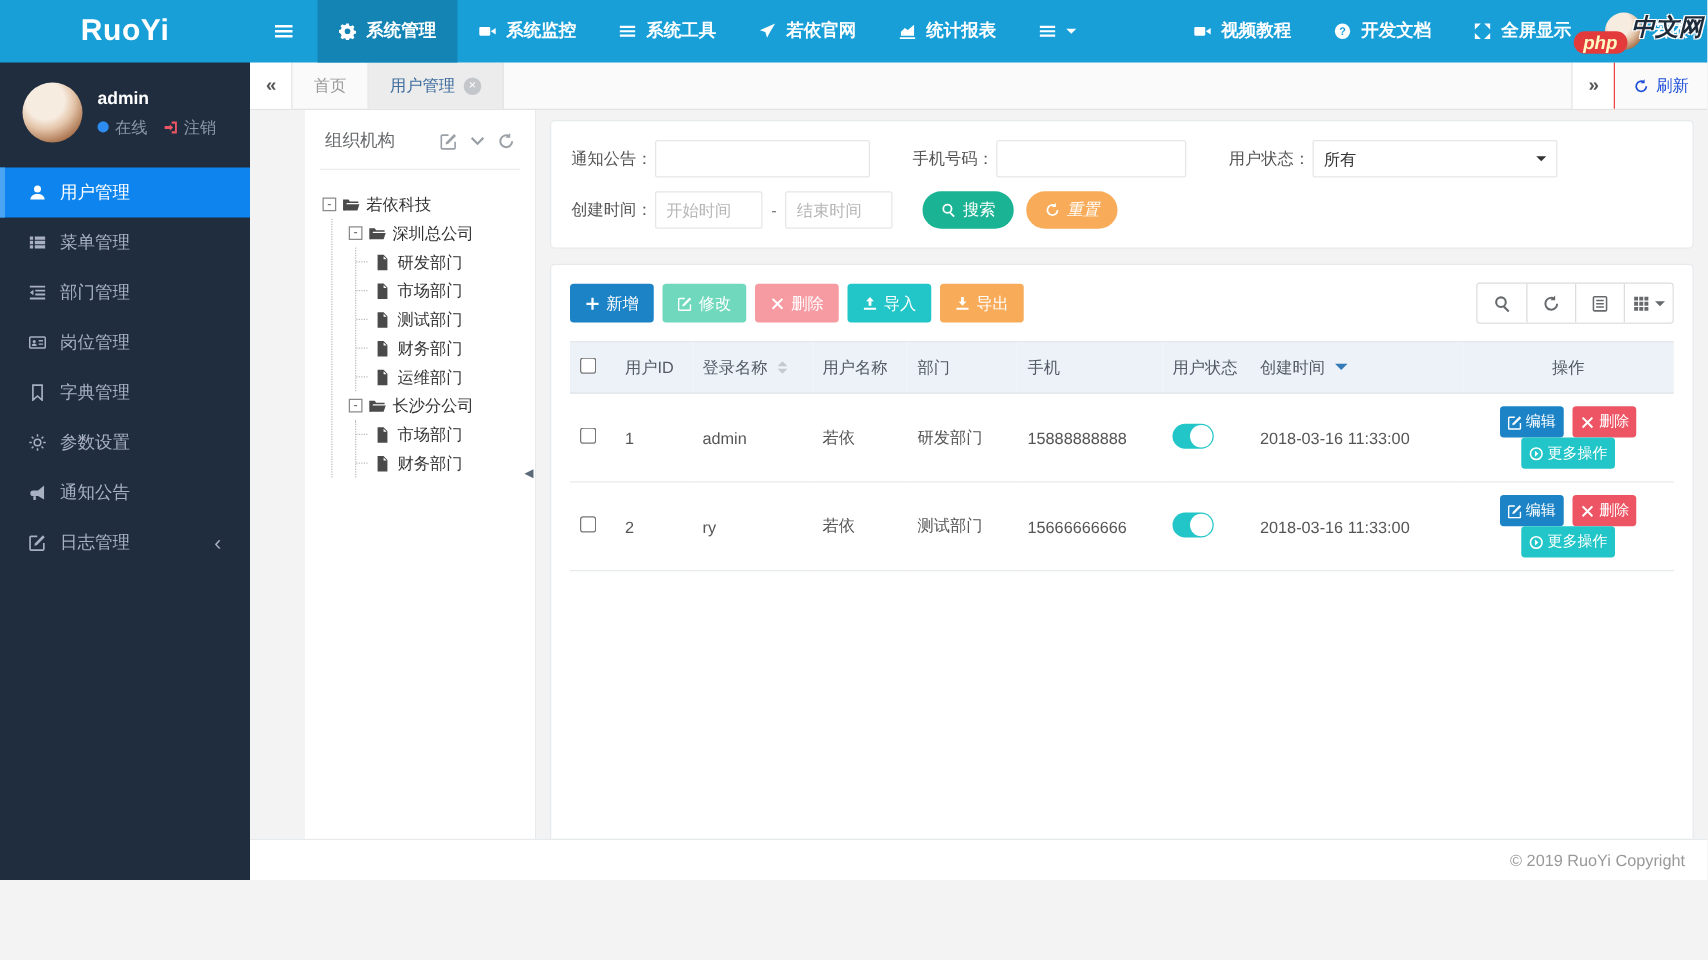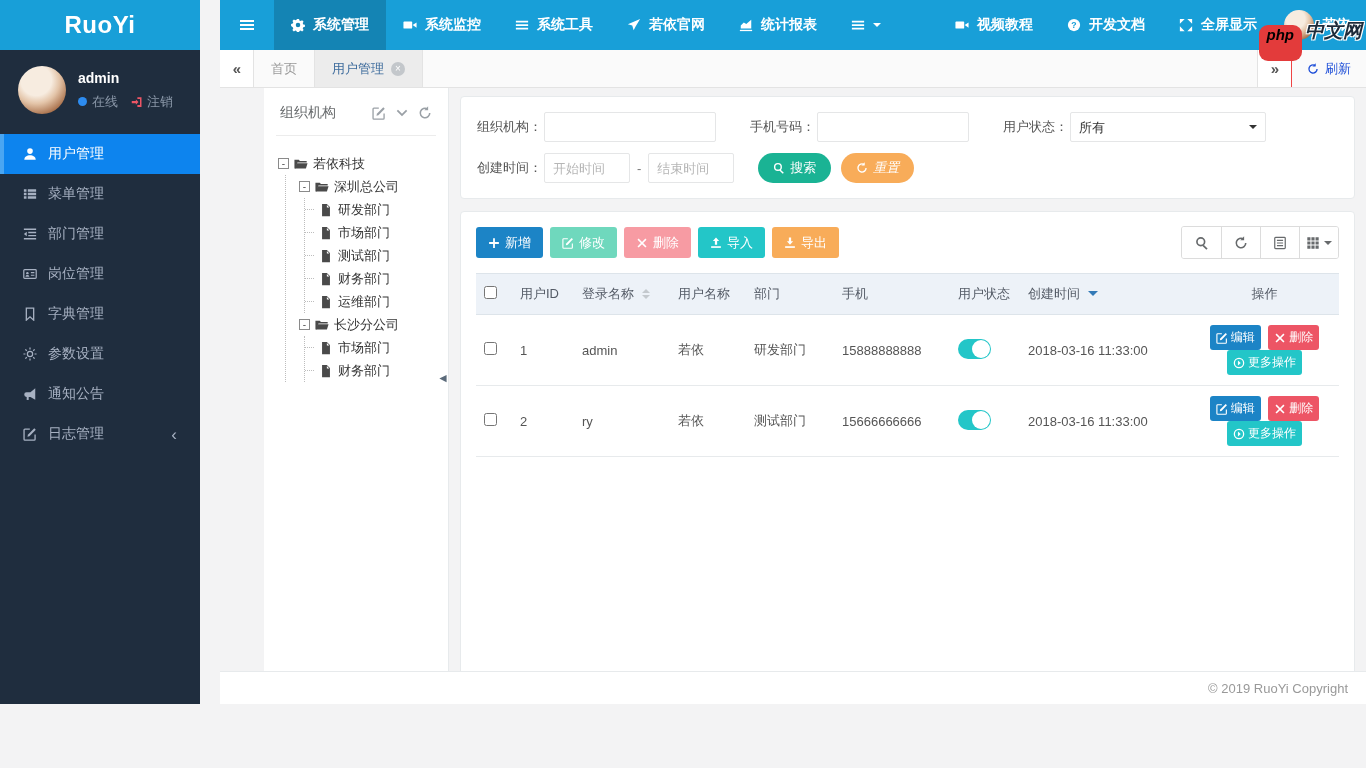--- a/index.html
+++ b/index.html
@@ -1,19 +1,19 @@
 <!DOCTYPE html>
 <html><head>
 <meta charset="utf-8">
 <style>
   * { box-sizing: border-box; margin: 0; padding: 0; }
   html,body { width:1366px; height:768px; overflow:hidden; }
   body { font-family:"Liberation Sans","DejaVu Sans",sans-serif; font-size:13px; color:#676a6c; background:#f3f3f4; }
 
-  .app { display:flex; width:1366px; height:704px;gap:20px; }
+  .app { display:flex; width:1366px; height:704px; }
 
   
   .sidebar { width:200px; flex-shrink:0; background:#1f2d3e; display:flex; flex-direction:column; }
   .logo { height:50px; background:#189fd8; color:#fff; font-size:24px; font-weight:bold; display:flex; align-items:center; justify-content:center; letter-spacing:.5px; }
   .userblock { padding:16px 18px 20px; display:flex; gap:12px; align-items:center; }
   .avatar { width:48px; height:48px; border-radius:50%; flex-shrink:0;
             background: radial-gradient(circle at 38% 30%, #f7ece0 0 34%, #e3c4a8 52%, #a9714c 78%, #6e4429 100%); }
   .user-meta .name { color:#fff; font-weight:bold; font-size:14px; margin-bottom:7px; }
   .user-row { display:flex; align-items:center; gap:5px; color:#8a97a8; font-size:13px; }
   .dot { width:9px; height:9px; border-radius:50%; background:#2d8cf0; display:inline-block; }
@@ -30,21 +30,21 @@
   .topbar { height:50px; flex-shrink:0; background:#189fd8; color:#fff; display:flex; align-items:center; position:relative; }
   .hamburger { padding:0 19px; display:flex; align-items:center; }
   .nav-item { height:50px; display:flex; align-items:center; gap:8px; padding:0 17px; font-size:14px; font-weight:bold; cursor:pointer; }
   .nav-item.active { background:#1484b4; }
   .nav-caret { border:4px solid transparent; border-top-color:#fff; margin-top:4px; }
   .topbar-right { margin-left:auto; display:flex; align-items:center; }
   .user-chip { display:flex; align-items:center; gap:8px; padding:0 16px 0 10px; font-size:14px; font-weight:bold; }
   .avatar-sm { width:30px; height:30px; border-radius:50%;
                background: radial-gradient(circle at 38% 30%, #f7ece0 0 34%, #e3c4a8 52%, #a9714c 78%, #6e4429 100%); }
   .watermark { position:absolute; top:1px; right:4px; display:flex; align-items:center; gap:3px; z-index:6; }
-  .php-badge { background:#e33b3b; color:#000000; font-style:italic; font-weight:bold; font-size:15px; padding:1px 8px 18px; border-radius:9px;margin-top:24px; }
+  .php-badge { background:#e33b3b; color:#fef9c3; font-style:italic; font-weight:bold; font-size:15px; padding:1px 8px 0; border-radius:9px;margin-top:24px; }
   .wm-text { color:#1d2b3a; font-weight:bold; font-style:italic; font-size:19px;
              text-shadow:-1px -1px 0 #fff,1px -1px 0 #fff,-1px 1px 0 #fff,1px 1px 0 #fff; }
 
   .tabbar { height:38px; flex-shrink:0; background:#fafafa; border-bottom:1px solid #e3e3e3; display:flex; align-items:stretch; }
   .tab-nav-btn { width:34px; display:flex; align-items:center; justify-content:center; background:#fff; border-right:1px solid #e3e3e3; color:#555; font-size:15px; font-weight:bold; cursor:pointer; }
   .tab { display:flex; align-items:center; gap:7px; padding:0 17px; border-right:1px solid #e3e3e3; font-size:13px; color:#999; cursor:pointer; }
   .tab.active { background:#ececec; color:#3d6b9c; }
   .tab-close { width:14px; height:14px; border-radius:50%; background:#c3c7cb; color:#fff; font-size:10px; line-height:14px; text-align:center; cursor:pointer; }
   .tabbar-right { margin-left:auto; display:flex; align-items:stretch; }
   .fwd-btn { border-left:1px solid #e3e3e3; border-right:none; }
@@ -522,21 +522,21 @@
             </li>
           </ul>
         </div>
         <span class="collapse-handle">◄</span>
       </div>
 
       <div class="page">
 
         <section class="panel search-panel">
           <div class="search-row">
-            <span class="flabel">组织机构：</span>
+            <span class="flabel">通知公告：</span>
             <input type="text" class="inp-lg" style="">
             <span class="flabel gap">手机号码：</span>
             <input type="text" class="inp-md" style="">
             <span class="flabel gap">用户状态：</span>
             <span class="select-wrap">
               <select>
                 <option>所有</option>
               </select>
             </span>
           </div>

